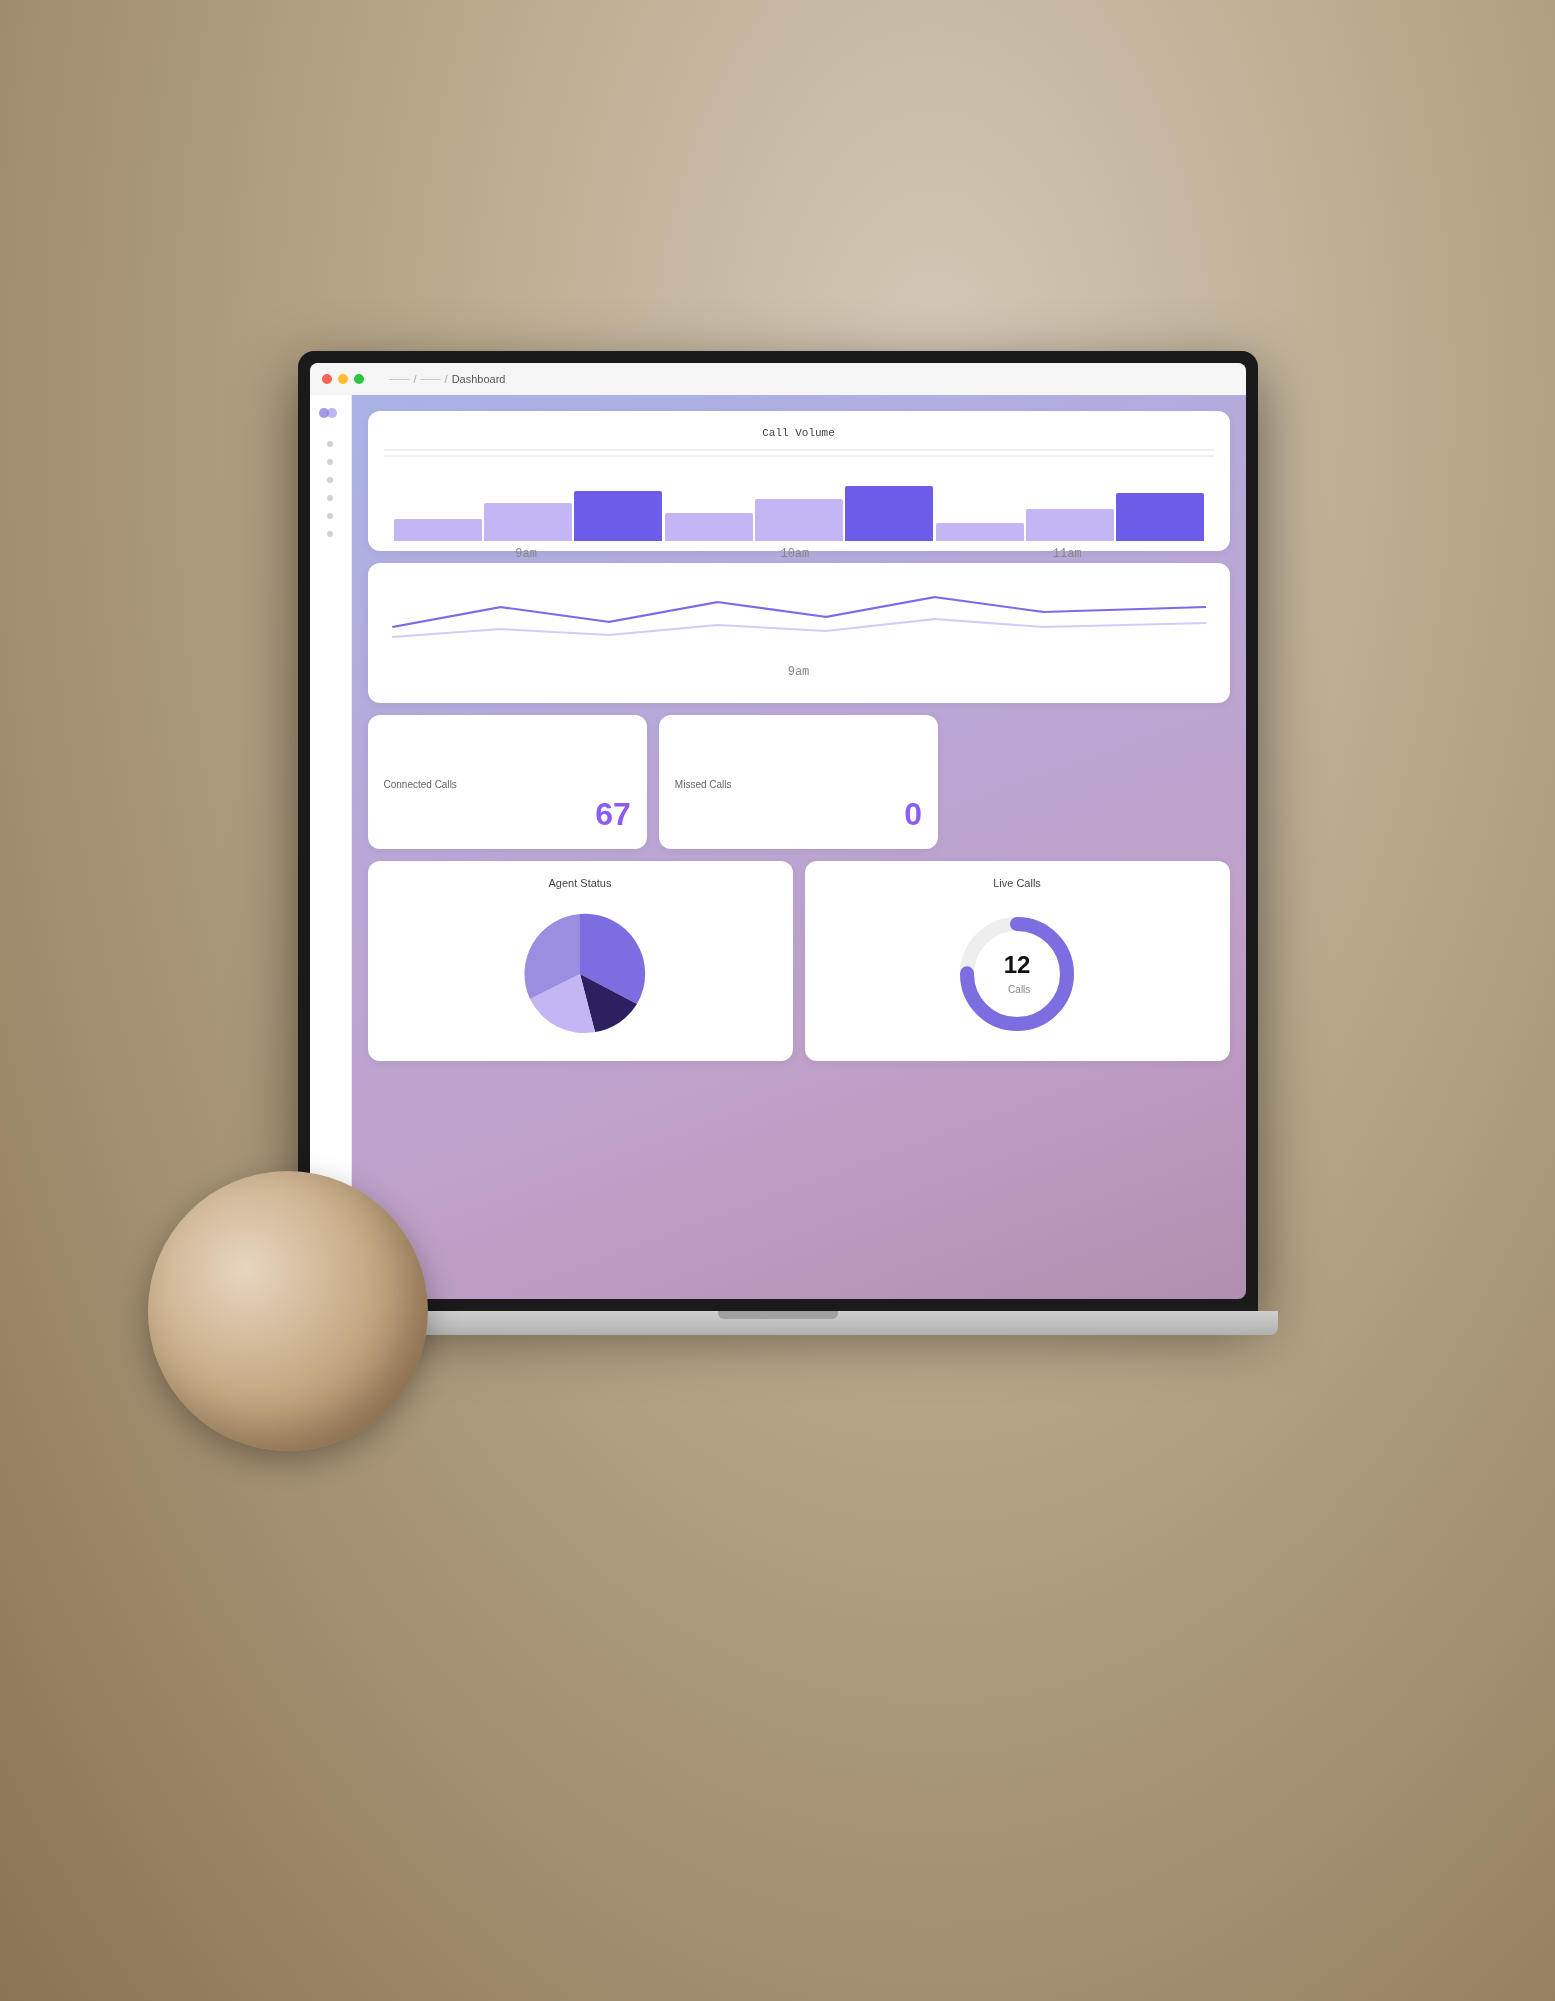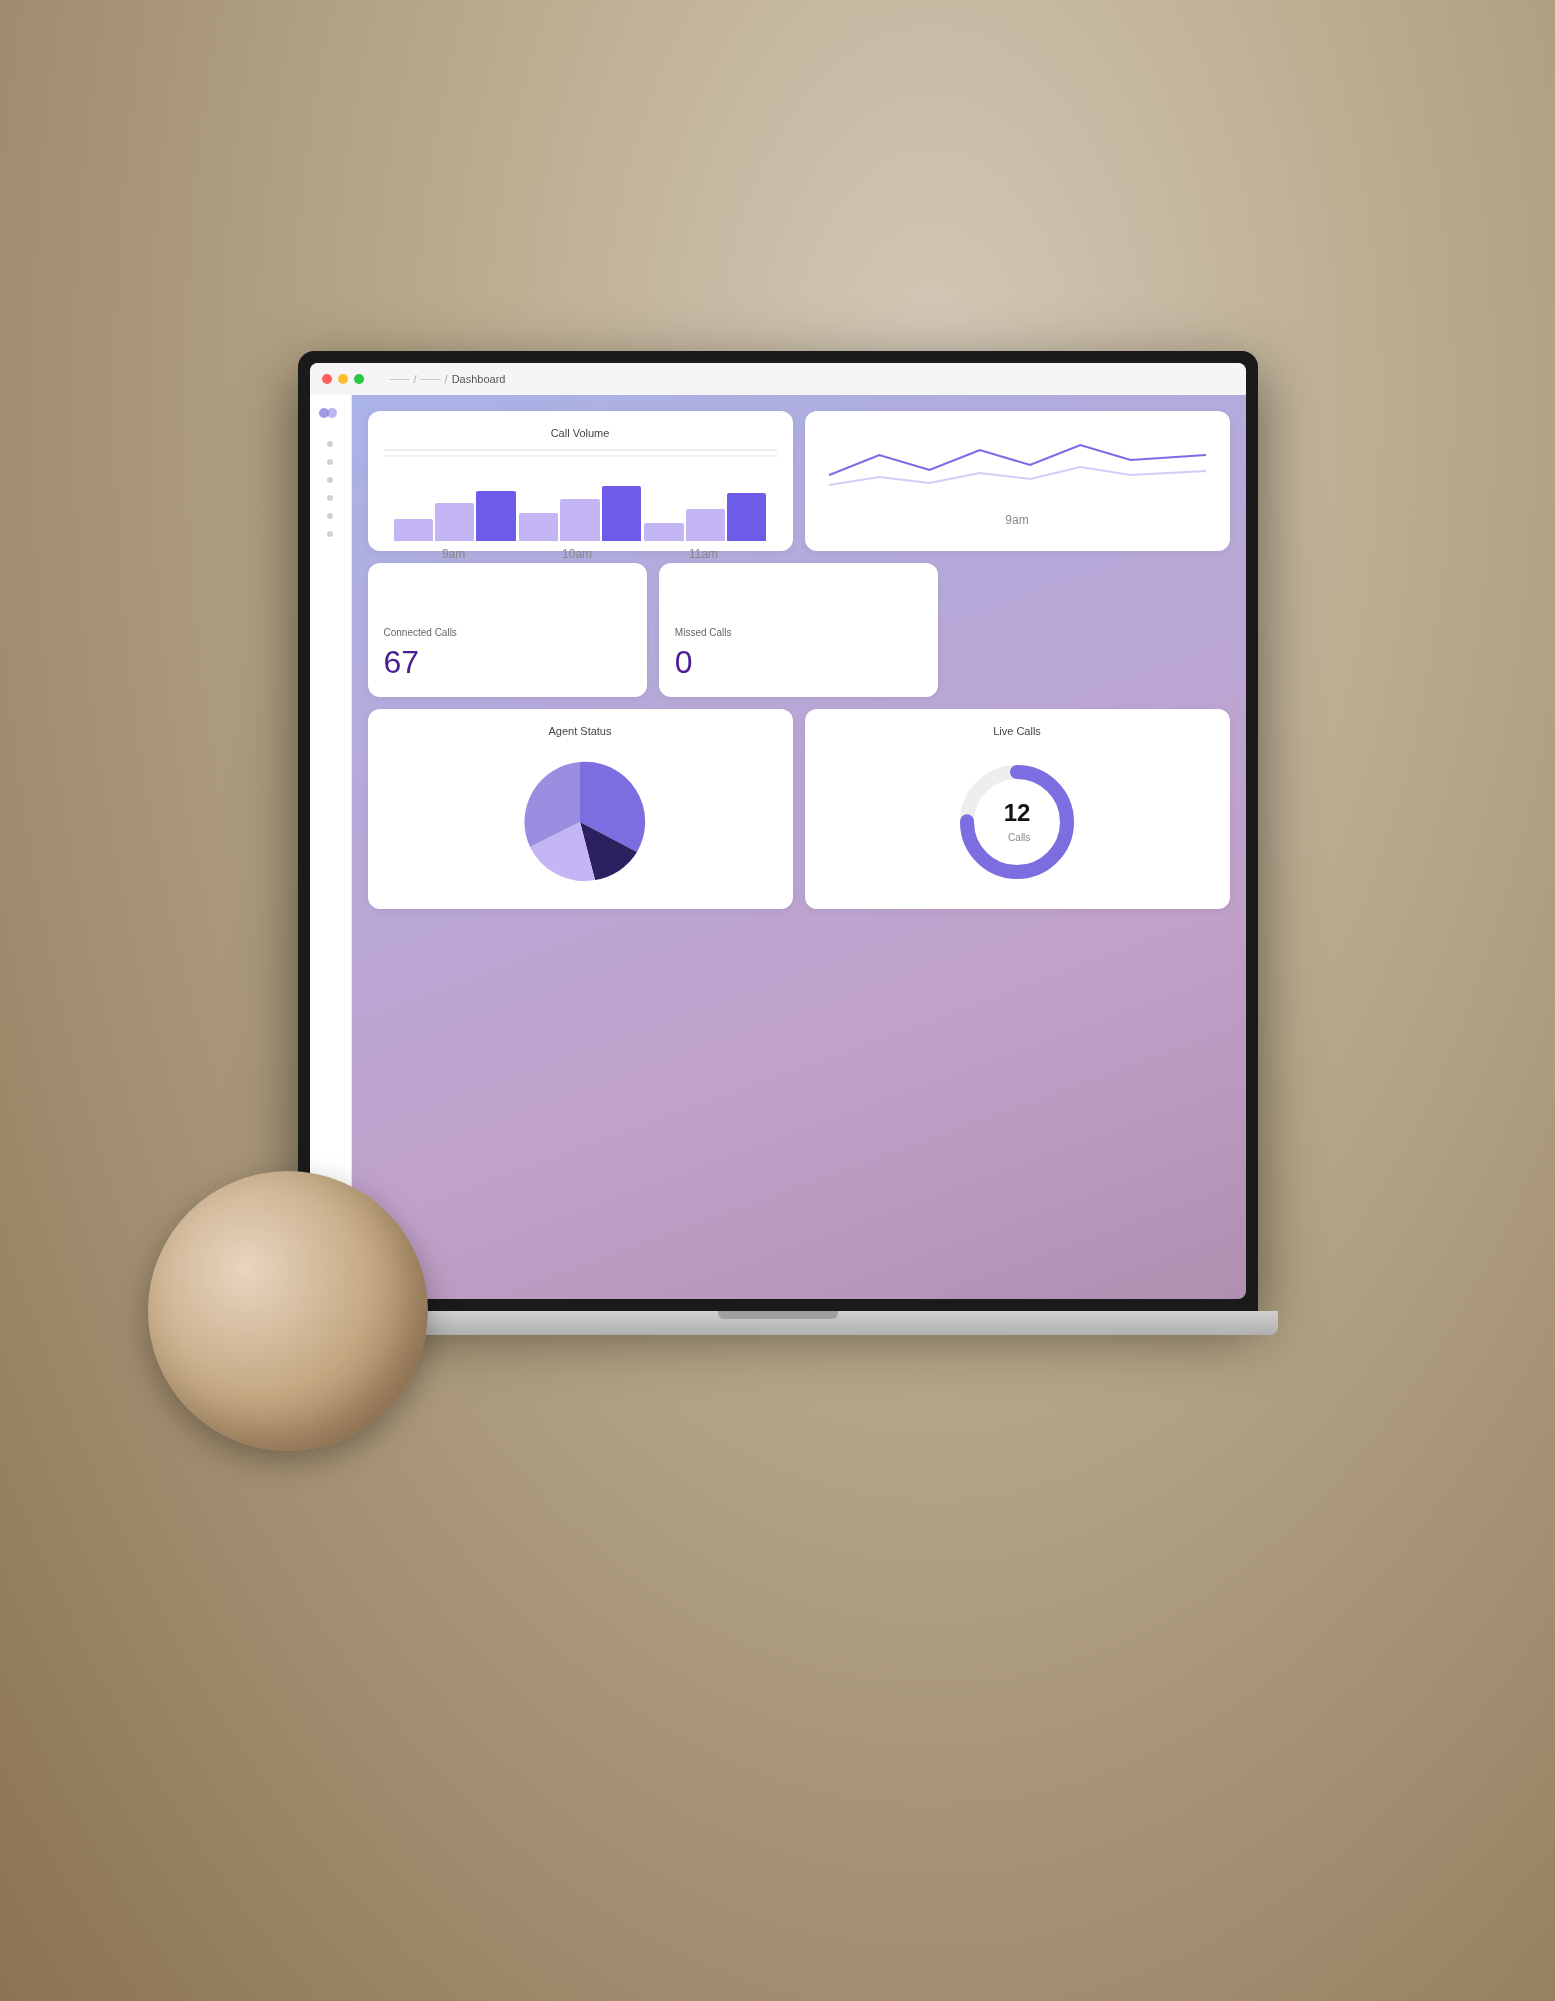--- a/index.html
+++ b/index.html
@@ -138,22 +138,23 @@
       font-size: 11px;
       color: #444;
       font-weight: 500;
       margin-bottom: 10px;
       text-align: center;
     }
 
     
     .top-row {
       display: grid;
-      grid-template-columns: 1fr 1fr;
+      grid-template-columns: 1fr;
       gap: 12px;
+      font-family: Liberation Mono, monospace;
     }
 
     
     .chart-card {
       height: 140px;
     }
 
     .bar-chart {
       display: flex;
       align-items: flex-end;
@@ -208,22 +209,23 @@
 
     .stat-label {
       font-size: 10px;
       color: #666;
       margin-bottom: 6px;
       margin-top: 48px;
     }
 
     .stat-value {
       font-size: 32px;
-      font-weight: 400;
-      color: #4c1d95;
+      font-weight: 700;
+      color: #8b5cf6;
+      text-align: right;
     }
 
     
     .bottom-row {
       display: grid;
       grid-template-columns: 1fr 1fr;
       gap: 12px;
     }
 
     .bottom-card {

